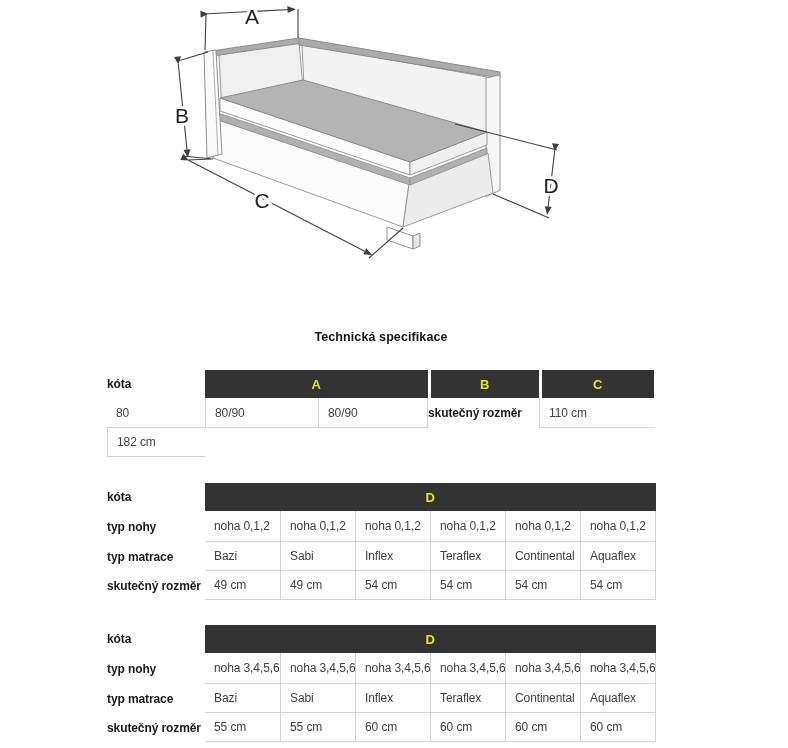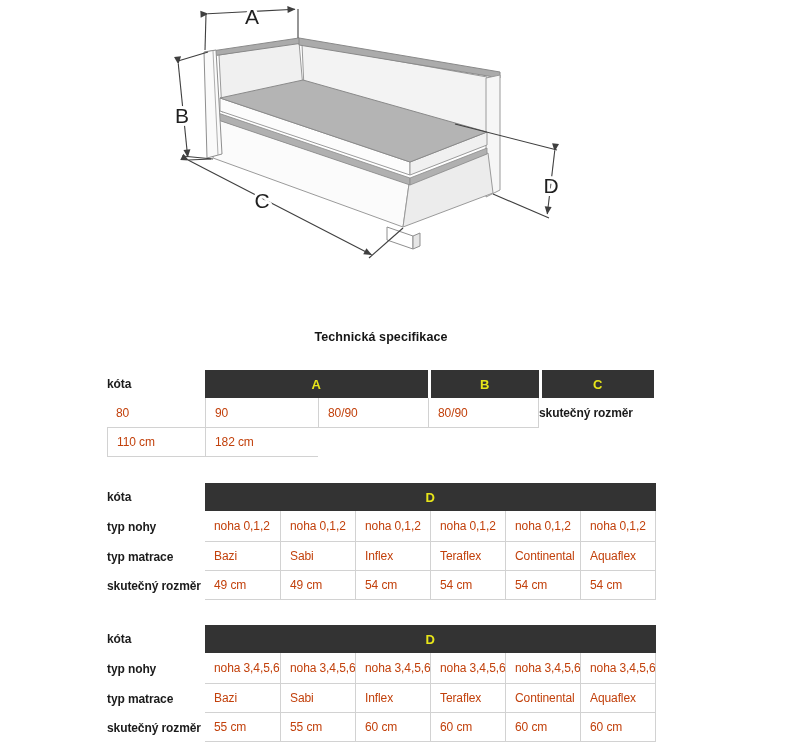--- a/index.html
+++ b/index.html
@@ -27,21 +27,21 @@
     font-size:12px;font-weight:bold;color:#1b1b1b;display:flex;align-items:center;
     letter-spacing:-0.1px;
   }
   .hd{
     background:#333333;color:#e7e51a;font-weight:bold;font-size:13px;
     display:flex;align-items:center;justify-content:center;letter-spacing:.5px;
     box-sizing:border-box;
   }
   .hgap{border-left:3px solid #ffffff;}
   .c{
-    font-size:12px;color:#c2410c;display:flex;align-items:center;
+    font-size:12px;color:#404040;display:flex;align-items:center;
     padding-left:9px;border-bottom:1px solid #d2d2d2;box-sizing:border-box;
     letter-spacing:-0.1px;white-space:nowrap;overflow:hidden;
   }
   .vd{border-left:1px solid #d2d2d2;}
   .re{border-right:1px solid #d2d2d2;}
   .sa2{grid-column:span 2;}
   .sa6{grid-column:span 6;}
 </style>
 </head>
 <body>
@@ -121,21 +121,20 @@
 
   <div class="title">Technická specifikace</div>
 
   <div class="tbl t1">
     <div class="lbl">kóta</div>
     <div class="hd sa2">A</div>
     <div class="hd hgap">B</div>
     <div class="hd hgap">C</div>
 
     <div class="c">80</div>
-    <div class="c vd">90</div>
     <div class="c vd">80/90</div>
     <div class="c vd re">80/90</div>
 
     <div class="lbl">skutečný rozměr</div>
     <div class="c vd">110 cm</div>
     <div class="c vd">182 cm</div>
   </div>
 
   <div class="tbl t2">
     <div class="lbl">kóta</div>

